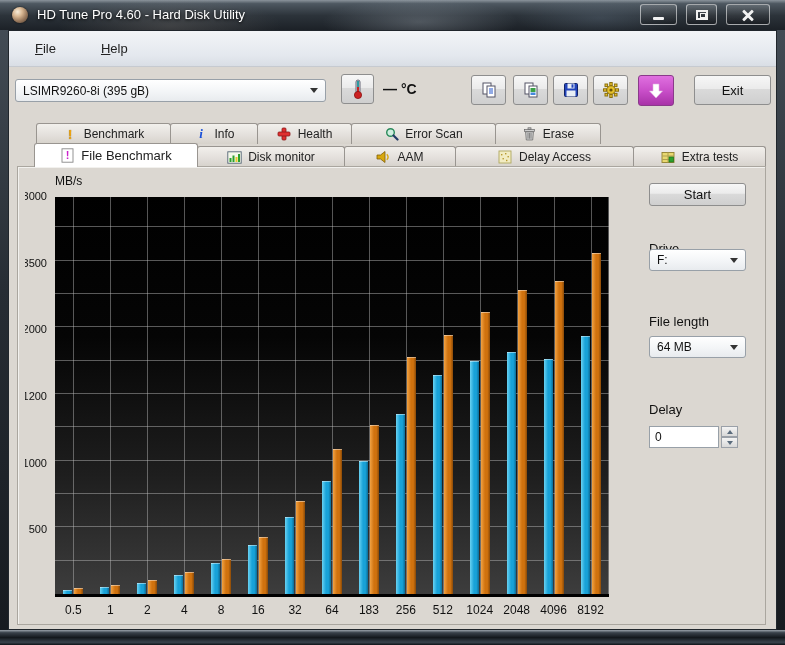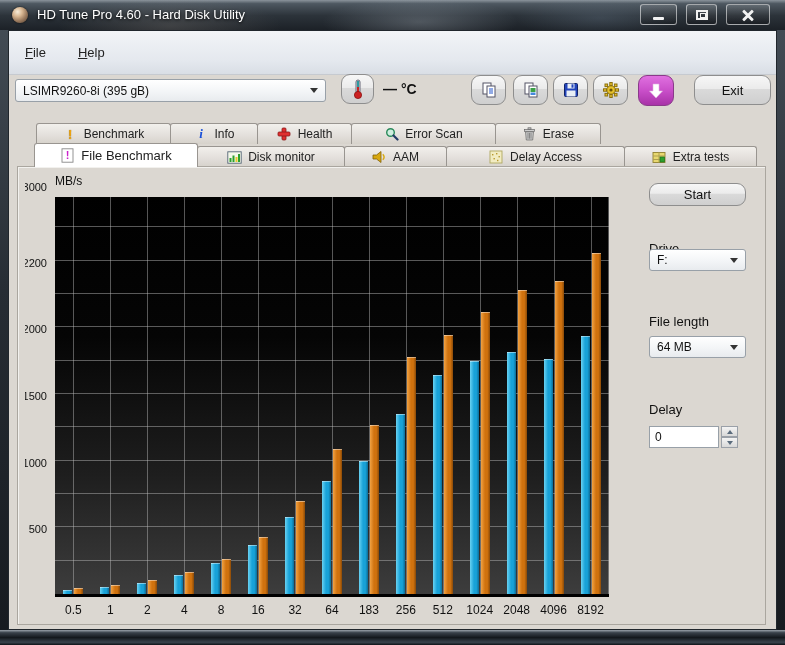--- a/index.html
+++ b/index.html
@@ -30,28 +30,28 @@
   .glyph-max::after { content:""; position:absolute; left:2px; top:1px; width:4px; height:3px; border:1px solid #f2f2f2; }
   .glyph-close { position:relative; width:14px; height:14px; }
   .glyph-close::before,.glyph-close::after { content:""; position:absolute; left:0; top:6px; width:14px; height:3px;
     background:#f2f2f2; border-radius:1px; }
   .glyph-close::before { transform:rotate(45deg);} .glyph-close::after { transform:rotate(-45deg);}
 
   
   .client { position:absolute; left:8px; top:30px; width:769px; height:600px;
     background:#dbd7d1; border:1px solid #20262c; }
 
-  .menubar { position:absolute; left:0; top:0; width:767px; height:44px;
+  .menubar { position:absolute; left:0; top:0; width:767px; height:36px;
     background:linear-gradient(180deg,#f2f4f7 0%,#e4e8ee 70%,#d9dee5 100%);
-    border-bottom:1px solid #c6cad0; display:flex; align-items:center; padding-left:10px; gap:20px; }
+    border-bottom:1px solid #c6cad0; display:flex; align-items:center; padding-left:20px; gap:33px; }
   .menu-item { font-size:13px; color:#222; padding:3px 6px; cursor:default; }
   .menu-item::first-letter { text-decoration:underline; }
 
   
-  .btn { border:1px solid #8e8e8e; border-radius:9px;
+  .btn { border:1px solid #8e8e8e; border-radius:3px;
     background:linear-gradient(180deg,#f7f7f7 0%,#ebebeb 45%,#dadada 46%,#cfcfcf 100%);
     display:flex; align-items:center; justify-content:center; cursor:pointer; }
   .combo { border:1px solid #98a0a8; border-radius:3px;
     background:linear-gradient(180deg,#ffffff 0%,#f3f5f7 55%,#e8ebee 100%);
     display:flex; align-items:center; font-size:12px; color:#111; padding:0 7px; cursor:pointer; }
   .combo .ct { flex:1; white-space:nowrap; overflow:hidden; }
   .arrow-down { width:0; height:0; border-left:4px solid transparent; border-right:4px solid transparent;
     border-top:5px solid #333; margin-left:4px; }
 
   .device-combo { position:absolute; left:6px; top:48px; width:311px; height:23px; }
@@ -262,21 +262,21 @@
           <svg width="15" height="13" viewBox="0 0 15 13">
           <rect x="0.8" y="0.8" width="13.4" height="11.4" fill="#f4f8e8" stroke="#567" stroke-width="0.9"></rect>
           <rect x="2.5" y="7" width="2" height="4" fill="#2da02d"></rect>
               <rect x="5.5" y="4.5" width="2" height="6.5" fill="#2da02d"></rect>
           <rect x="8.5" y="6" width="2" height="5" fill="#e8c828"></rect>
               <rect x="11" y="3" width="2" height="8" fill="#2da02d"></rect>
             </svg>
         </span>
         <span>Disk monitor</span>
       </div>
-      <div class="tab" style="width:103px">
+      <div class="tab" style="width:112px">
         <span class="ticon">
           <svg width="15" height="14" viewBox="0 0 15 14">
           <polygon points="1,5 4.5,5 9,1.5 9,12.5 4.5,9 1,9" fill="#d8a810" stroke="#806008" stroke-width="0.8"></polygon>
           <path d="M10.8 4.2 Q13.4 7 10.8 9.8" fill="none" stroke="#d8a810" stroke-width="1.4"></path>
             </svg>
         </span>
         <span>AAM</span>
       </div>
       <div class="tab" style="width:179px">
         <span class="ticon">
@@ -306,24 +306,24 @@
         <span>Extra tests</span>
       </div>
     </div>
 
     <div class="content-frame"></div>
 
     <div class="unit-label">MB/s</div>
     <div id="yticks">
         <div class="yt" style="top: 492.333px;">500</div>
         <div class="yt" style="top: 425.667px;">1000</div>
-        <div class="yt" style="top: 359px;">1500</div>
+        <div class="yt" style="top: 359px;">1200</div>
         <div class="yt" style="top: 292.333px;">2000</div>
-        <div class="yt" style="top: 225.667px;">2200</div>
-        <div class="yt" style="top: 150px;">3000</div>
+        <div class="yt" style="top: 225.667px;">3500</div>
+        <div class="yt" style="top: 159px;">3000</div>
       </div>
     <div id="plot">
         <div class="hgrid" style="bottom: 33.3333px;"></div>
         <div class="hgrid" style="bottom: 66.6667px;"></div>
         <div class="hgrid" style="bottom: 100px;"></div>
         <div class="hgrid" style="bottom: 133.333px;"></div>
         <div class="hgrid" style="bottom: 166.667px;"></div>
         <div class="hgrid" style="bottom: 200px;"></div>
         <div class="hgrid" style="bottom: 233.333px;"></div>
         <div class="hgrid" style="bottom: 266.667px;"></div>

